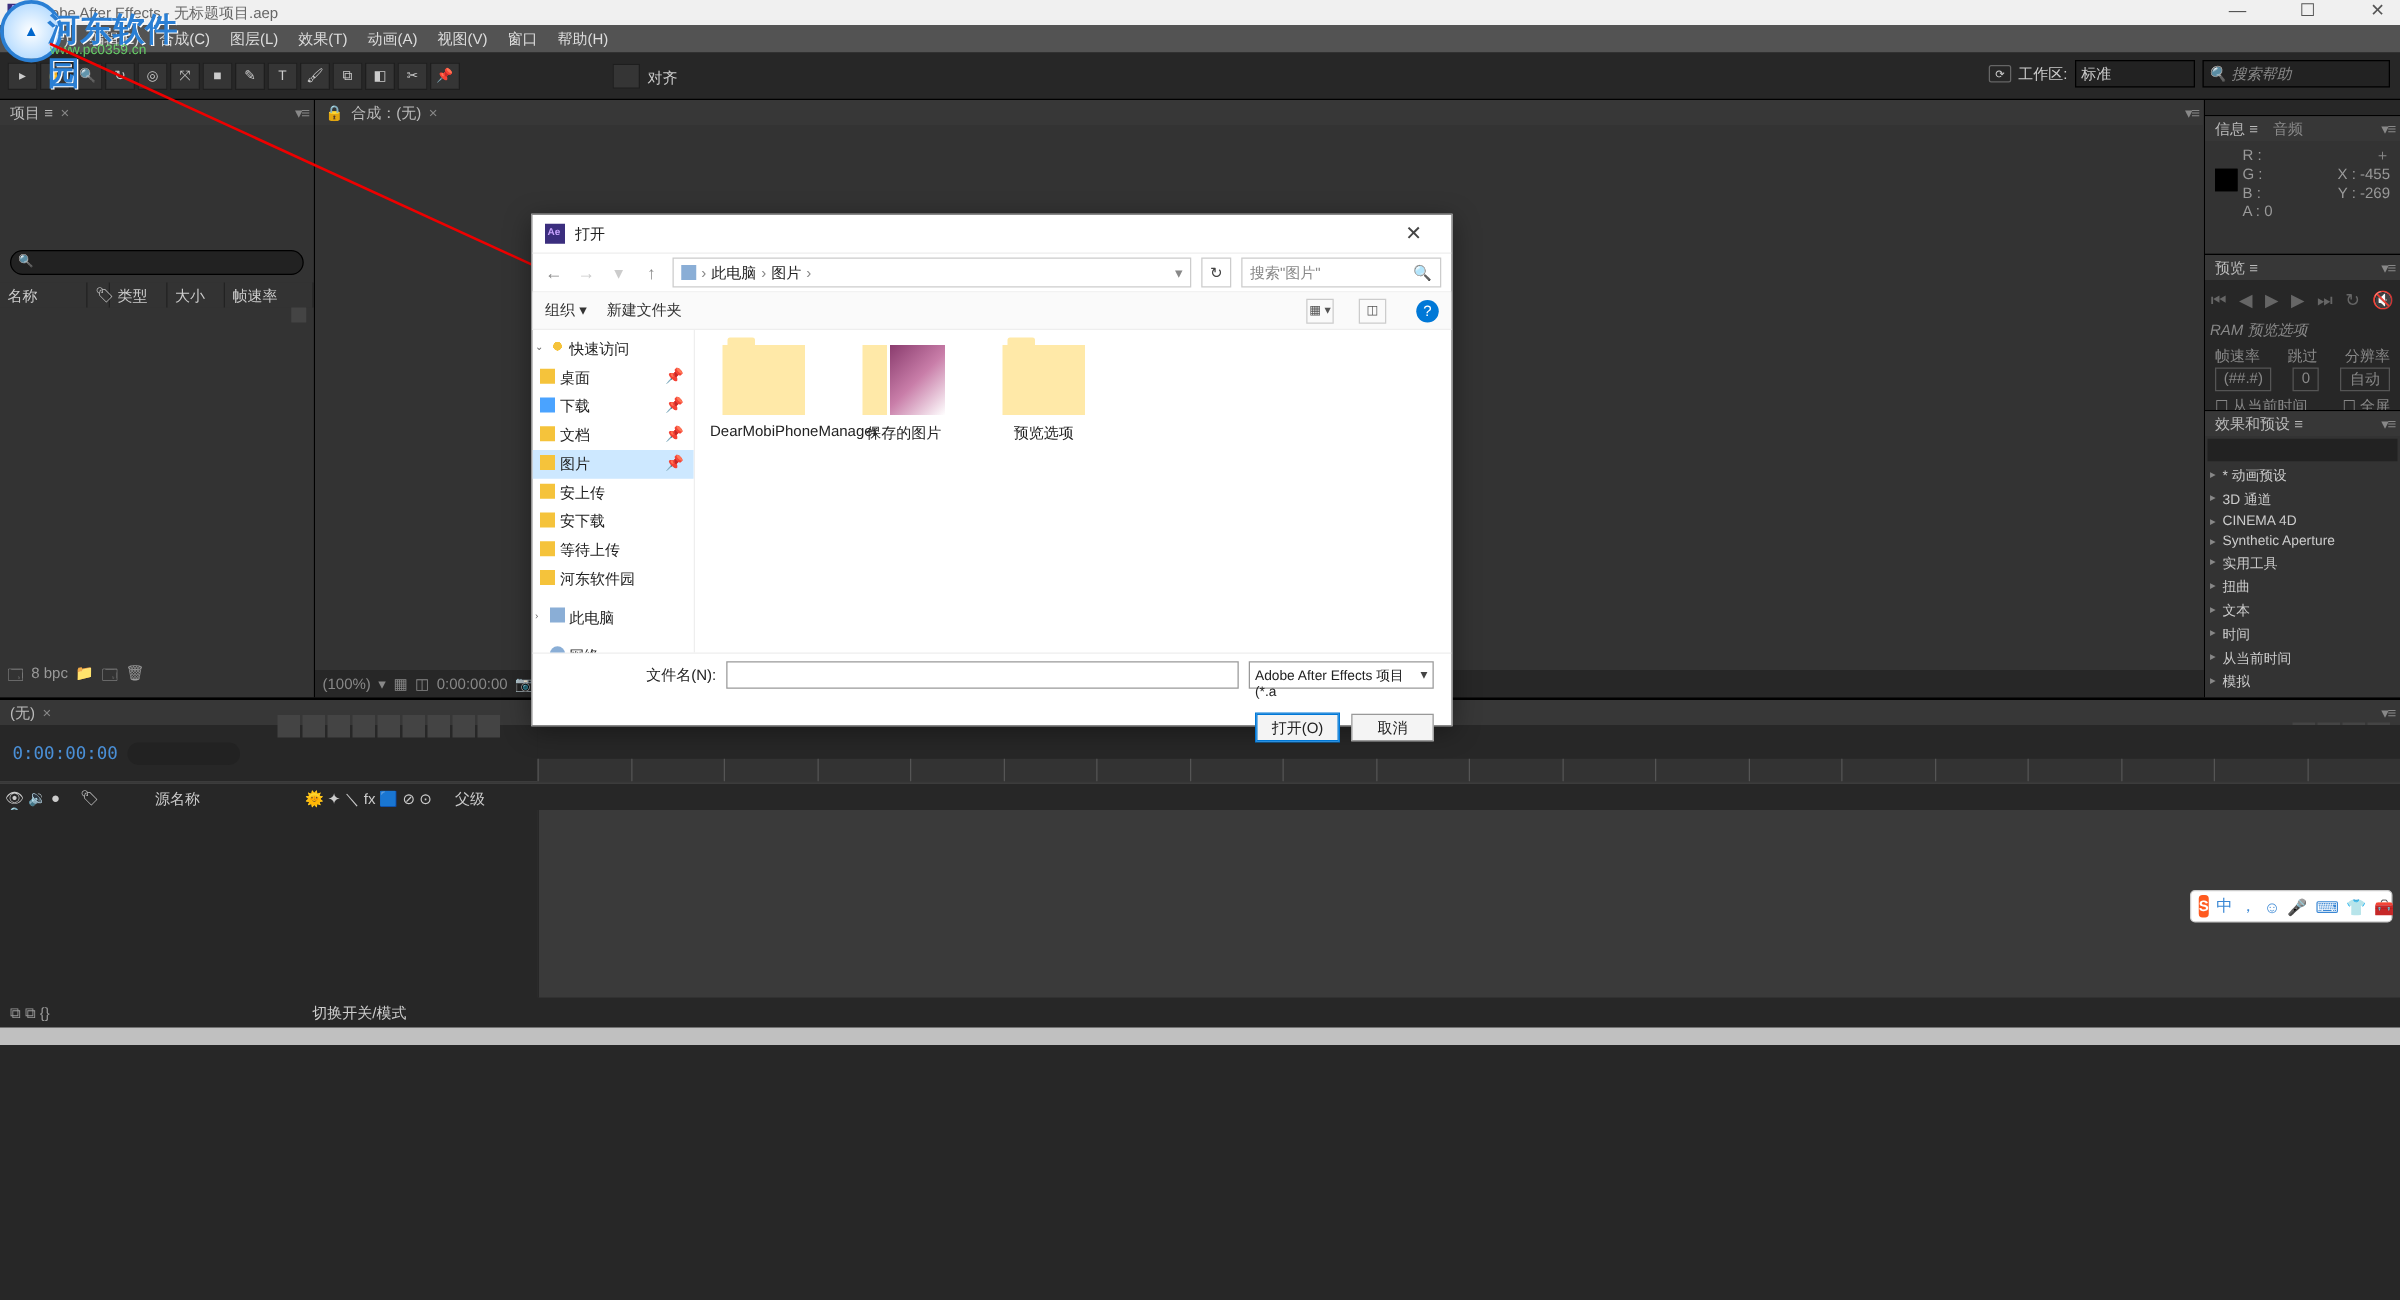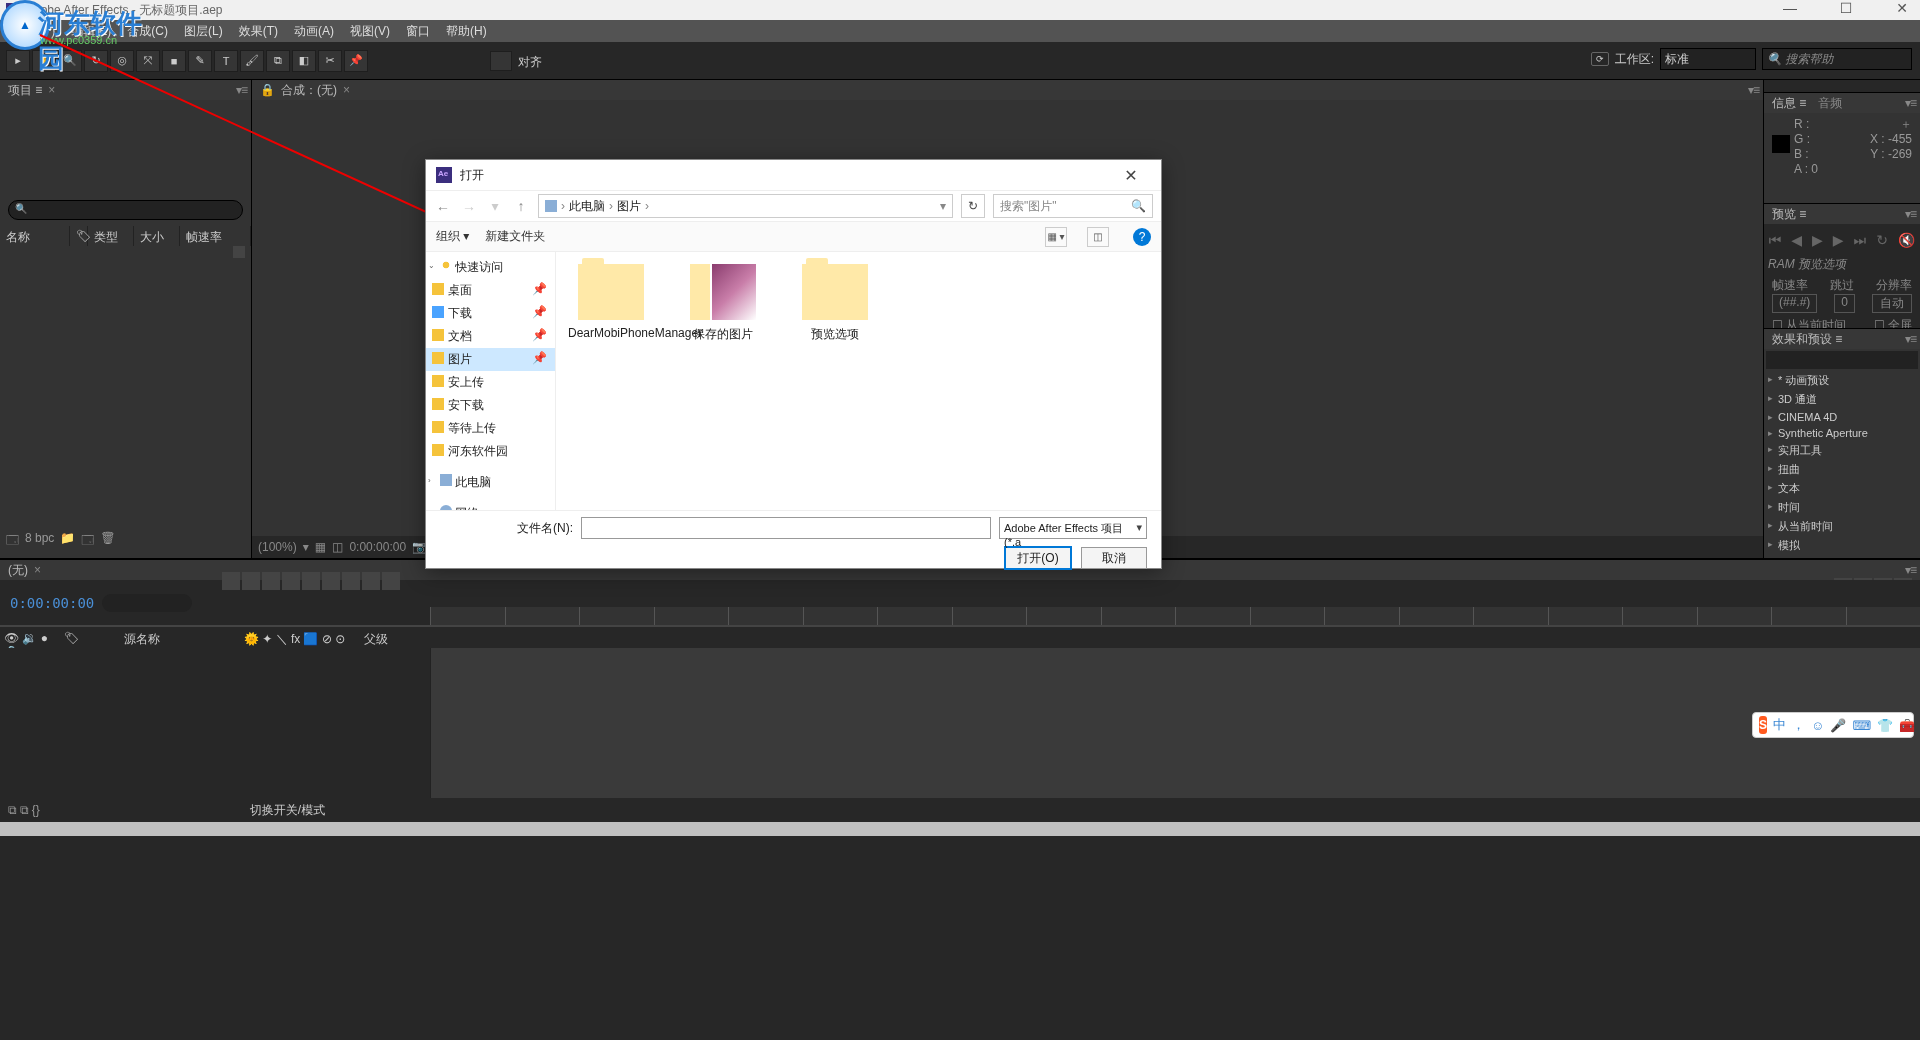--- a/index.html
+++ b/index.html
@@ -97,21 +97,21 @@
 
 .watermark { position:absolute; left:0px; top:0px; width:160px; height:50px; pointer-events:none;}
 .watermark .circ{ width:50px; height:50px; border-radius:50%; background:radial-gradient(#fff,#9ed0ff); border:3px solid #2a7fd4; position:absolute; left:0; top:0; display:flex; align-items:center; justify-content:center; color:#06c; font-weight:bold;}
 .watermark .txt{ position:absolute; left:38px; top:6px; font-size:26px; font-weight:bold; color:#2a7fd4; text-shadow:1px 1px 0 #fff;}
 .watermark .url{ position:absolute; left:40px; top:34px; color:#6c6; font-size:11px;}
 
 
 .arrow-svg{ position:absolute; left:0; top:0; pointer-events:none;}
 
 
-.dialog { position:absolute; left:425px; top:159px; width:737px; height:410px; background:#fff; border:1px solid #888; box-shadow:0 4px 20px rgba(0,0,0,.4); font-size:12px; color:#222;}
+.dialog { position:absolute; left:425px; top:171px; width:737px; height:410px; background:#fff; border:1px solid #888; box-shadow:0 4px 20px rgba(0,0,0,.4); font-size:12px; color:#222;}
 .dialog .dtitle{ height:30px; display:flex; align-items:center; padding:0 10px; }
 .dialog .dtitle .dico{width:16px;height:16px;background:#3b2e7e;margin-right:8px;position:relative;}
 .dialog .dtitle .dico::after{content:"Ae";color:#c9a4ff;font-size:8px;font-weight:bold;position:absolute;left:2px;top:2px;}
 .dialog .dtitle .dclose{ margin-left:auto; font-size:16px; color:#444; width:40px; text-align:center;}
 .dialog .dnav{ height:32px; border-top:1px solid #eee; border-bottom:1px solid #eee; display:flex; align-items:center; padding:0 8px; gap:8px;}
 .dialog .dnav .navbtn{ color:#888; font-size:14px; width:18px; text-align:center;}
 .dialog .dnav .crumb{ flex:1; border:1px solid #ccc; height:24px; display:flex; align-items:center; padding:0 6px; gap:4px; font-size:12px;}
 .dialog .dnav .crumb .sep{color:#888;}
 .dialog .dnav .refresh{ width:24px; height:24px; border:1px solid #ccc; text-align:center; line-height:22px; color:#444;}
 .dialog .dnav .dsearch{ width:160px; height:24px; border:1px solid #ccc; padding:2px 6px; color:#888; display:flex; align-items:center;}
@@ -132,21 +132,21 @@
 .dialog .fitem .fico{ width:66px; height:56px; margin:0 auto 6px; position:relative;}
 .dialog .fitem .fico.folder{ background:#ffe9a8;}
 .dialog .fitem .fico.folder::before{content:"";position:absolute;top:-6px;left:4px;width:22px;height:8px;background:#ffe9a8;border-radius:2px 2px 0 0;}
 .dialog .fitem .fico.thumb{ background:linear-gradient(to right,#ffe9a8 0 30%, transparent 30%);}
 .dialog .fitem .fico.thumb .img{position:absolute;left:22px;top:0;width:44px;height:56px;background:linear-gradient(135deg,#8a3c6e,#c97ea9,#fff);}
 .dialog .dfoot{ height:60px; border-top:1px solid #eee; padding:6px 14px; text-align:right;}
 .dialog .dfoot .row1{ display:flex; align-items:center; gap:8px; justify-content:flex-end;}
 .dialog .dfoot .fname{ width:410px; height:22px; border:1px solid #999;}
 .dialog .dfoot .ftype{ width:148px; height:22px; border:1px solid #999; font-size:11px; text-align:left; padding:3px 4px; position:relative;}
 .dialog .dfoot .ftype::after{content:"▾";position:absolute;right:4px;top:3px;color:#444;}
-.dialog .dfoot .row2{ margin-top:8px; display:flex; gap:10px; justify-content:flex-end;}
+.dialog .dfoot .row2{ margin-top:20px; display:flex; gap:10px; justify-content:flex-end;}
 .dialog .dfoot .btn{ width:66px; height:22px; border:1px solid #999; background:#f4f4f4; text-align:center; line-height:20px; font-size:12px;}
 .dialog .dfoot .btn.primary{ border:1px solid #0078d7; box-shadow:0 0 0 1px #0078d7;}
 
 
 .ime { position:absolute; right:6px; bottom:302px; width:162px; height:26px; background:#fff; border:1px solid #ccc; border-radius:4px; display:flex; align-items:center; gap:6px; padding:0 6px;}
 .ime .s{width:18px;height:18px;background:#ff5a1f;border-radius:3px;color:#fff;text-align:center;line-height:18px;font-weight:bold;font-size:12px;}
 .ime span{color:#3a87d4;font-size:13px;}
 
 
 .mini{display:inline-block;width:12px;height:12px;}

